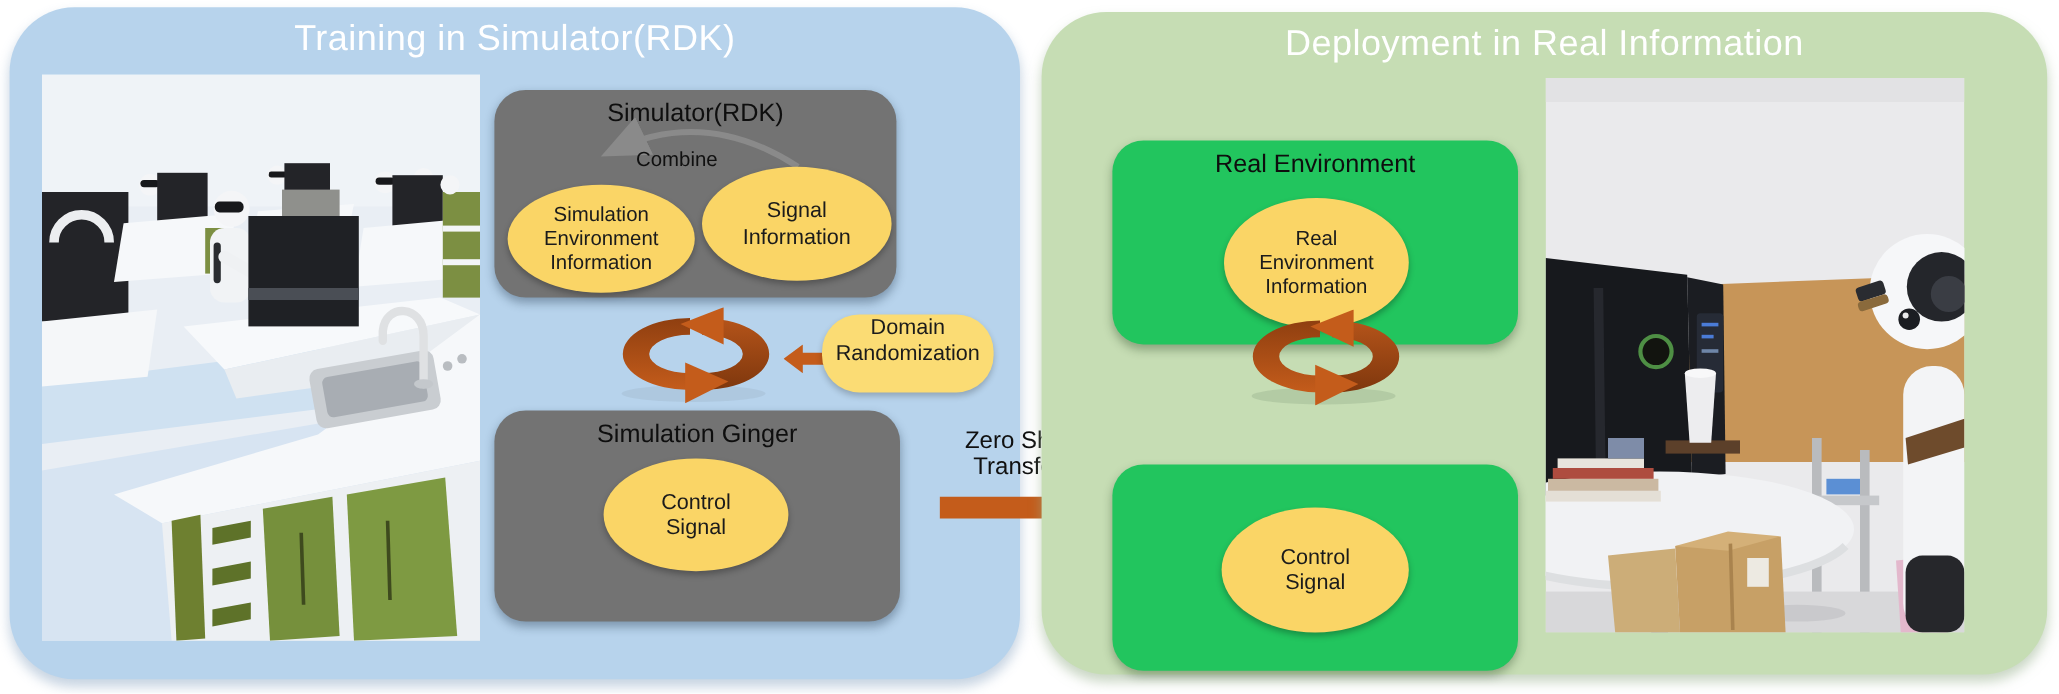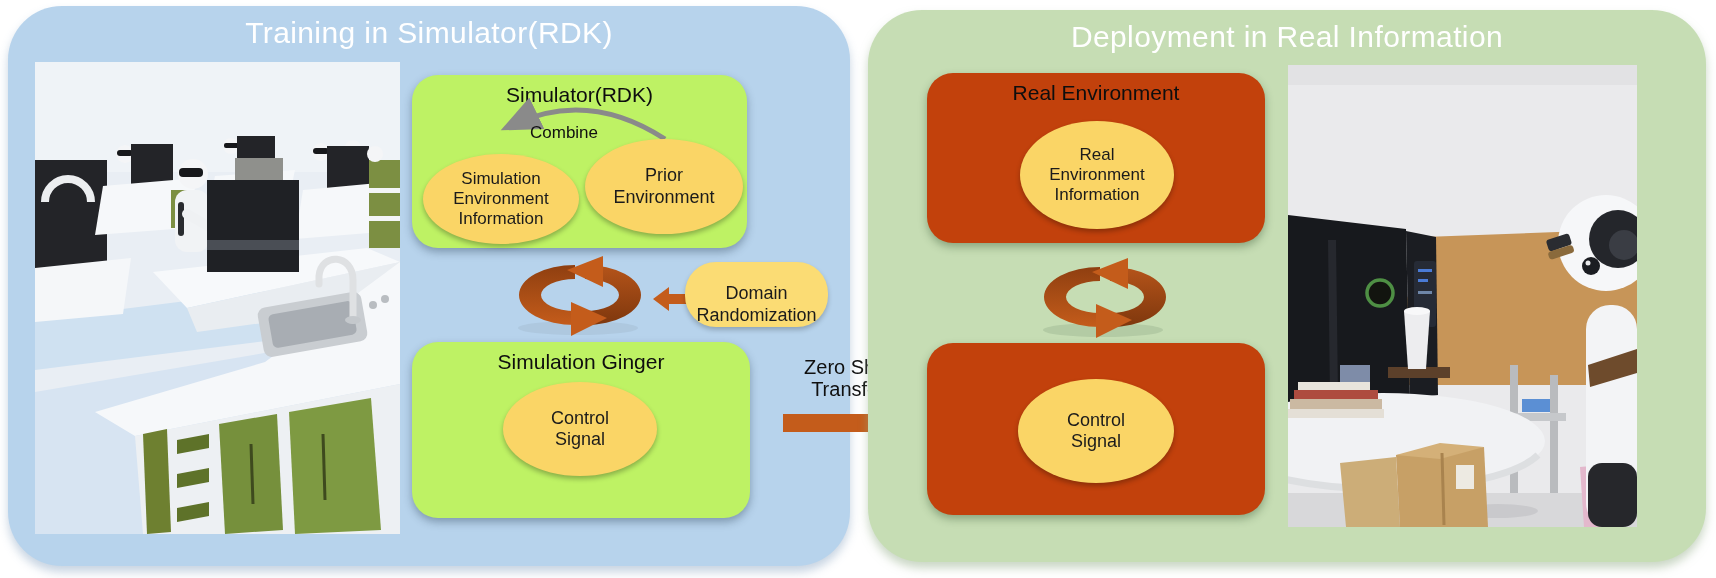--- a/index.html
+++ b/index.html
@@ -13,32 +13,32 @@
   
   .panel{position:absolute;border-radius:54px;}
   .panel-left{left:8px;top:6px;width:842px;height:560px;background:#B7D3EC;
     box-shadow:0 6px 10px rgba(130,160,190,.45);}
   .panel-right{left:868px;top:10px;width:838px;height:552px;background:#C6DDB4;
     box-shadow:0 6px 10px rgba(150,175,140,.5);}
   .panel-title{position:absolute;left:0;right:0;top:10px;text-align:center;
     font-size:30px;font-weight:400;color:#ffffff;letter-spacing:.4px;}
   
   .node-box{position:absolute;border-radius:26px;box-shadow:0 4px 8px rgba(20,40,60,.35);}
-  .blue-box{background:#bef264;}
-  .green-box{background:#c2410c;box-shadow:0 4px 8px rgba(30,60,25,.35);}
+  .blue-box{background:#737373;}
+  .green-box{background:#22c55e;box-shadow:0 4px 8px rgba(30,60,25,.35);margin-top:44px;}
   .node-title{position:absolute;left:0;right:0;top:8px;text-align:center;
     font-size:21px;font-weight:500;color:#0e0e0e;}
   
   .ellipse{position:absolute;background:#FAD566;border-radius:50%;
     display:flex;align-items:center;justify-content:center;text-align:center;
     font-size:17px;line-height:1.18;color:#1b1b1b;
     box-shadow:0 3px 5px rgba(0,0,0,.28);}
   .ellipse .inner{display:block;}
   
-  .note-box{position:absolute;background:#FBDC74;display:flex;align-items:flex-end;
+  .note-box{position:absolute;background:#FBDC74;display:flex;align-items:flex-start;
     justify-content:center;text-align:center;font-size:18px;line-height:1.22;
     color:#1b1b1b;box-shadow:0 3px 5px rgba(0,0,0,.22);border-radius:31px;}
   .combine-label{position:absolute;left:118px;top:48px;width:110px;
     font-size:17px;color:#101010;}
   .transfer-label{position:absolute;left:790px;top:356px;width:116px;text-align:center;
     font-size:20px;line-height:1.12;color:#101010;}
   svg{display:block;}
 </style>
 </head>
 <body>
@@ -124,21 +124,21 @@
           <path d="M0,0 L8,3.5 L0,7 Z" fill="#8A8A8A"></path>
         </marker>
       </defs>
       <path d="M253,64 Q176,14 100,50" stroke="#8A8A8A" stroke-width="5" fill="none" marker-end="url(#garrow)"></path>
     </svg>
     <div class="combine-label">Combine</div>
     <div class="ellipse" style="left:11px;top:79px;width:156px;height:90px;">
       <span class="inner" style="width:130px;">Simulation Environment Information</span>
     </div>
     <div class="ellipse" style="left:173px;top:64px;width:158px;height:95px;font-size:18px;">
-      <span class="inner" style="width:110px;">Prior Environment</span>
+      <span class="inner" style="width:110px;">Signal Information</span>
     </div>
   </div>
 
   <div class="abs" style="left:495px;top:250px;width:150px;height:80px;">
     <svg width="150" height="80" viewBox="0 0 150 80">
       <defs>
         <linearGradient id="cycL" x1="0" y1="0" x2="0" y2="1">
           <stop offset="0" stop-color="#8F3F10"></stop>
             <stop offset="1" stop-color="#C45C1B"></stop>
         </linearGradient>

